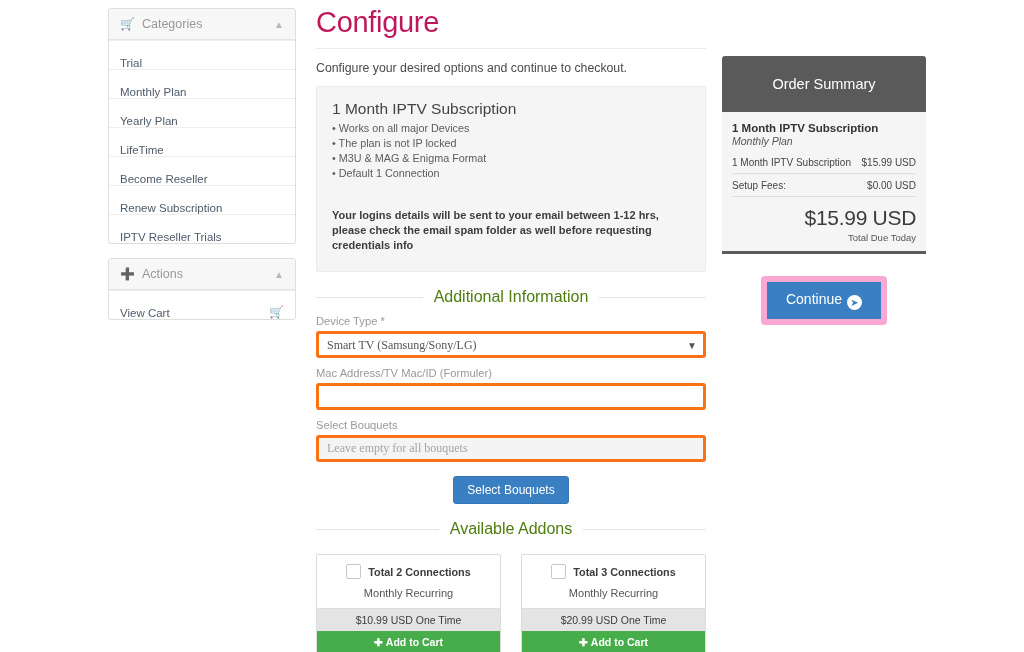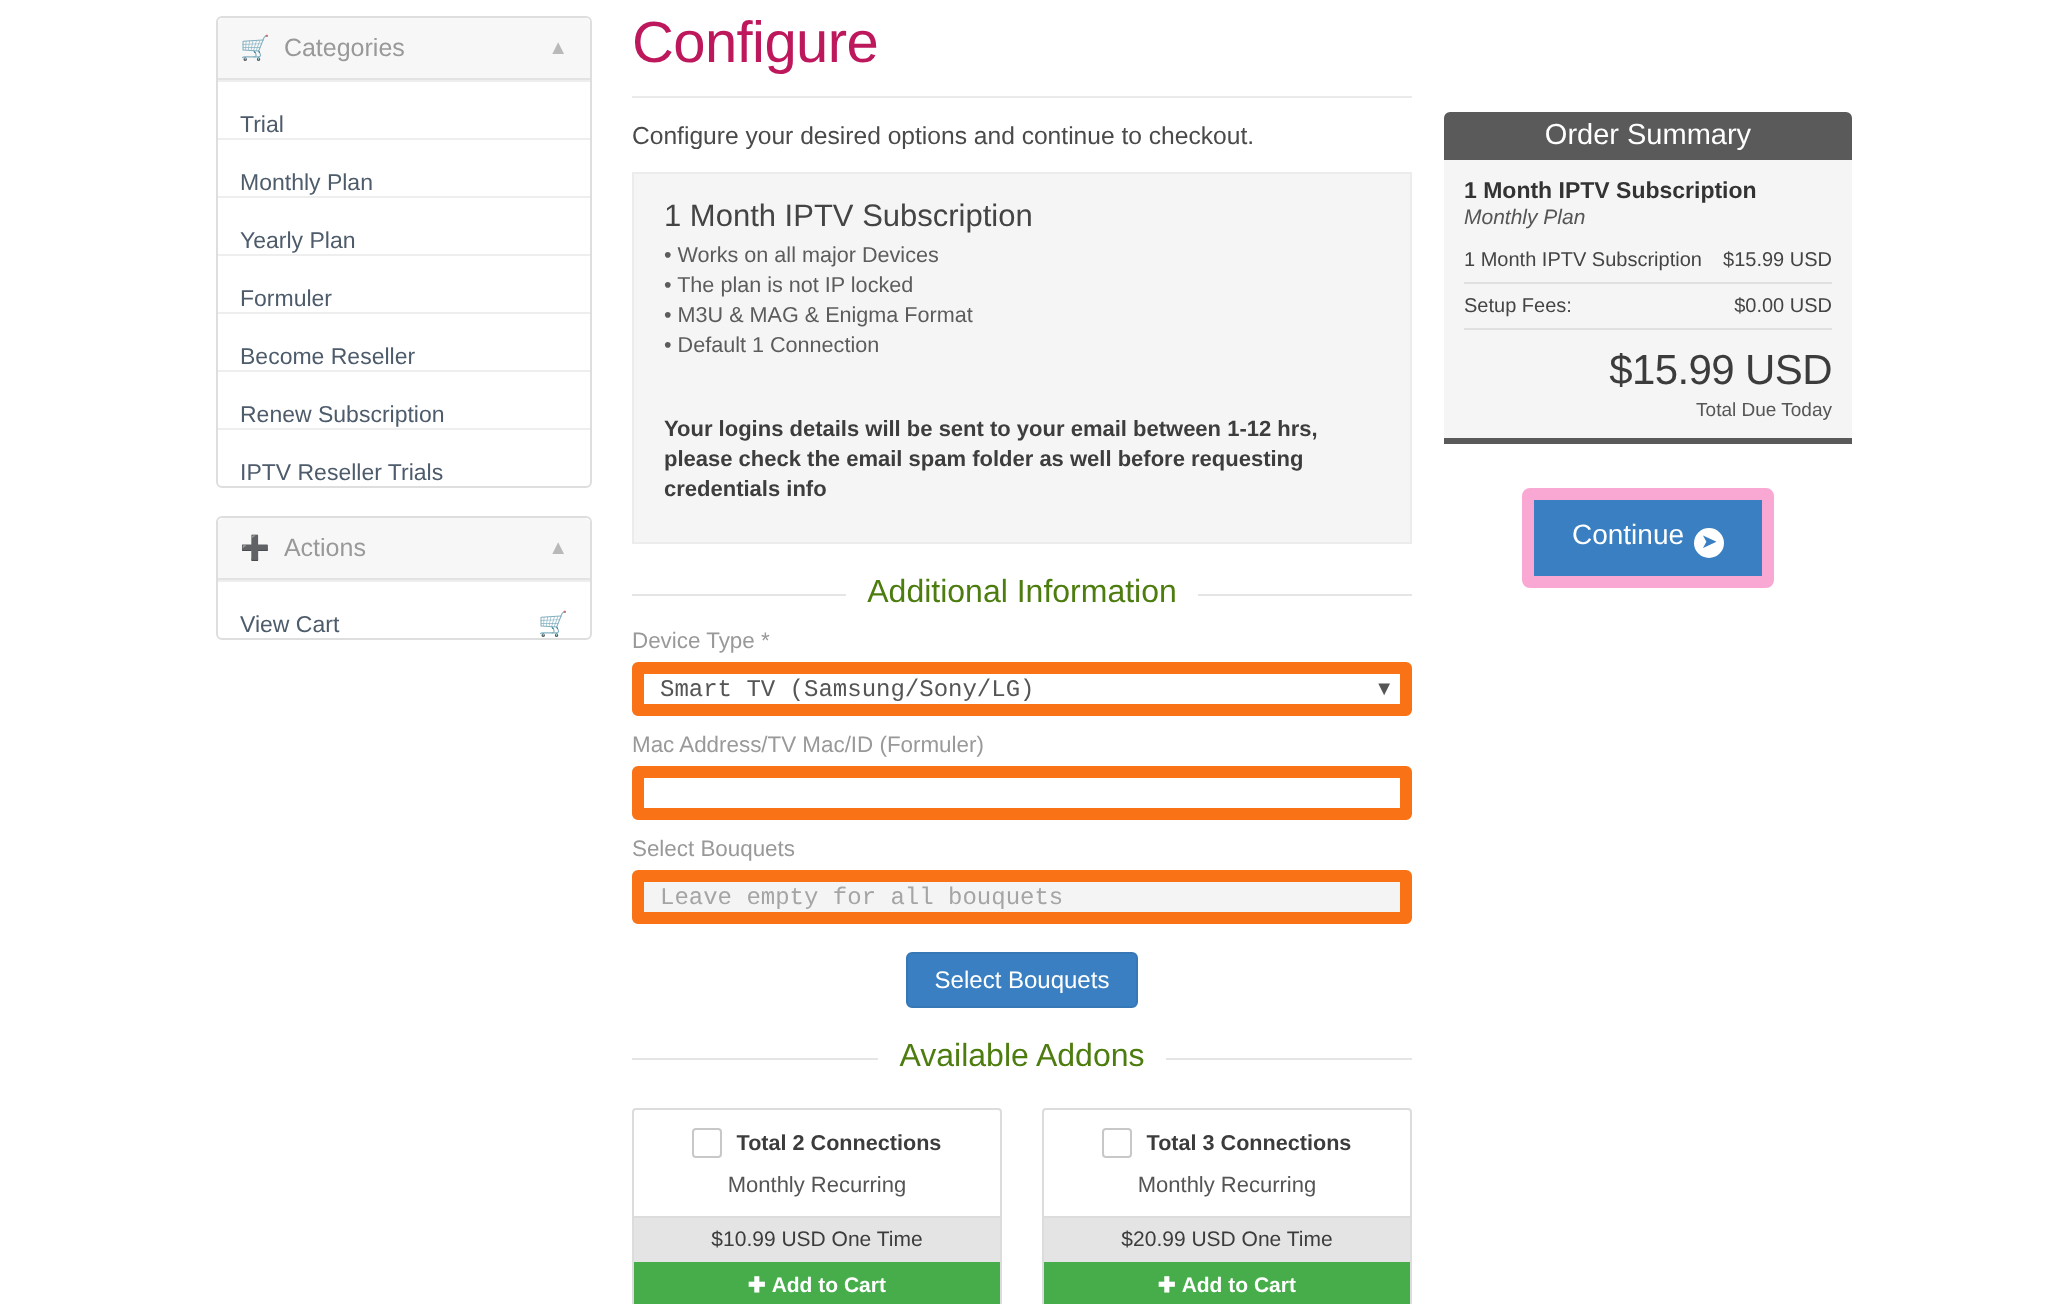--- a/index.html
+++ b/index.html
@@ -79,26 +79,26 @@
   .sec-head .rule { flex: 1; border-top: 1px solid #e5e5e5; }
   .sec-head .txt { font-size: 16px; color: #4d7c0f; white-space: nowrap; }
   .sec-sub {
     text-align: center; font-size: 11px; color: #3f7fae;
     font-style: italic; margin-top: 2px;
   }
 
   .field-label { font-size: 11.2px; color: #999999; margin: 9px 0 4px 0; }
   select.fld, input.fld {
     width: 100%; height: 27px;
-    border: 6px solid #f97316;
+    border: 3px solid #f97316;
     border-radius: 3px;
     background: #ffffff;
     font-size: 12px; color: #555555;
     padding: 0 8px;
-    font-family: Liberation Mono, monospace;
+    font-family: Liberation Serif, serif;
     outline: none;
   }
   select.fld { appearance: none; -webkit-appearance: none; padding-right: 22px; }
   .select-wrap { position: relative; }
   .select-wrap .caret {
     position: absolute; right: 9px; top: 50%;
     transform: translateY(-50%);
     pointer-events: none; color: #555555; font-size: 10px;
   }
   input.fld.muted { background: #f4f4f4; }
@@ -145,21 +145,21 @@
     font-size: 10.5px; text-align: center;
     padding: 5px 0; cursor: pointer; font-weight: bold;
   }
   .addon-btn .plus { font-weight: bold; margin-right: 3px; }
 
   
   .summary { position: absolute; left: 722px; top: 56px; width: 204px; }
   .summary-head {
     background: #5a5a5a; color: #ffffff;
     text-align: center; font-size: 14.5px;
-    padding: 4px 0; border-radius: 3px 3px 0 0;
+    padding: 20px 0; border-radius: 3px 3px 0 0;
   }
   .summary-body {
     background: #f5f5f5;
     border-bottom: 3px solid #5a5a5a;
     padding: 10px 10px 8px 10px;
   }
   .sum-prod { font-size: 11.5px; font-weight: bold; color: #333333; }
   .sum-cycle { font-size: 10.5px; font-style: italic; color: #555555; margin-top: 1px; }
   .sum-line {
     display: flex; justify-content: space-between;
@@ -205,21 +205,21 @@
       <div class="panel-item">
         <span class="lbl">Trial</span>
       </div>
       <div class="panel-item">
         <span class="lbl">Monthly Plan</span>
       </div>
       <div class="panel-item">
         <span class="lbl">Yearly Plan</span>
       </div>
       <div class="panel-item">
-        <span class="lbl">Formuler</span>
+        <span class="lbl">LifeTime</span>
       </div>
       <div class="panel-item">
         <span class="lbl">Become Reseller</span>
       </div>
       <div class="panel-item">
         <span class="lbl">Renew Subscription</span>
       </div>
       <div class="panel-item">
         <span class="lbl">IPTV Reseller Trials</span>
       </div>

